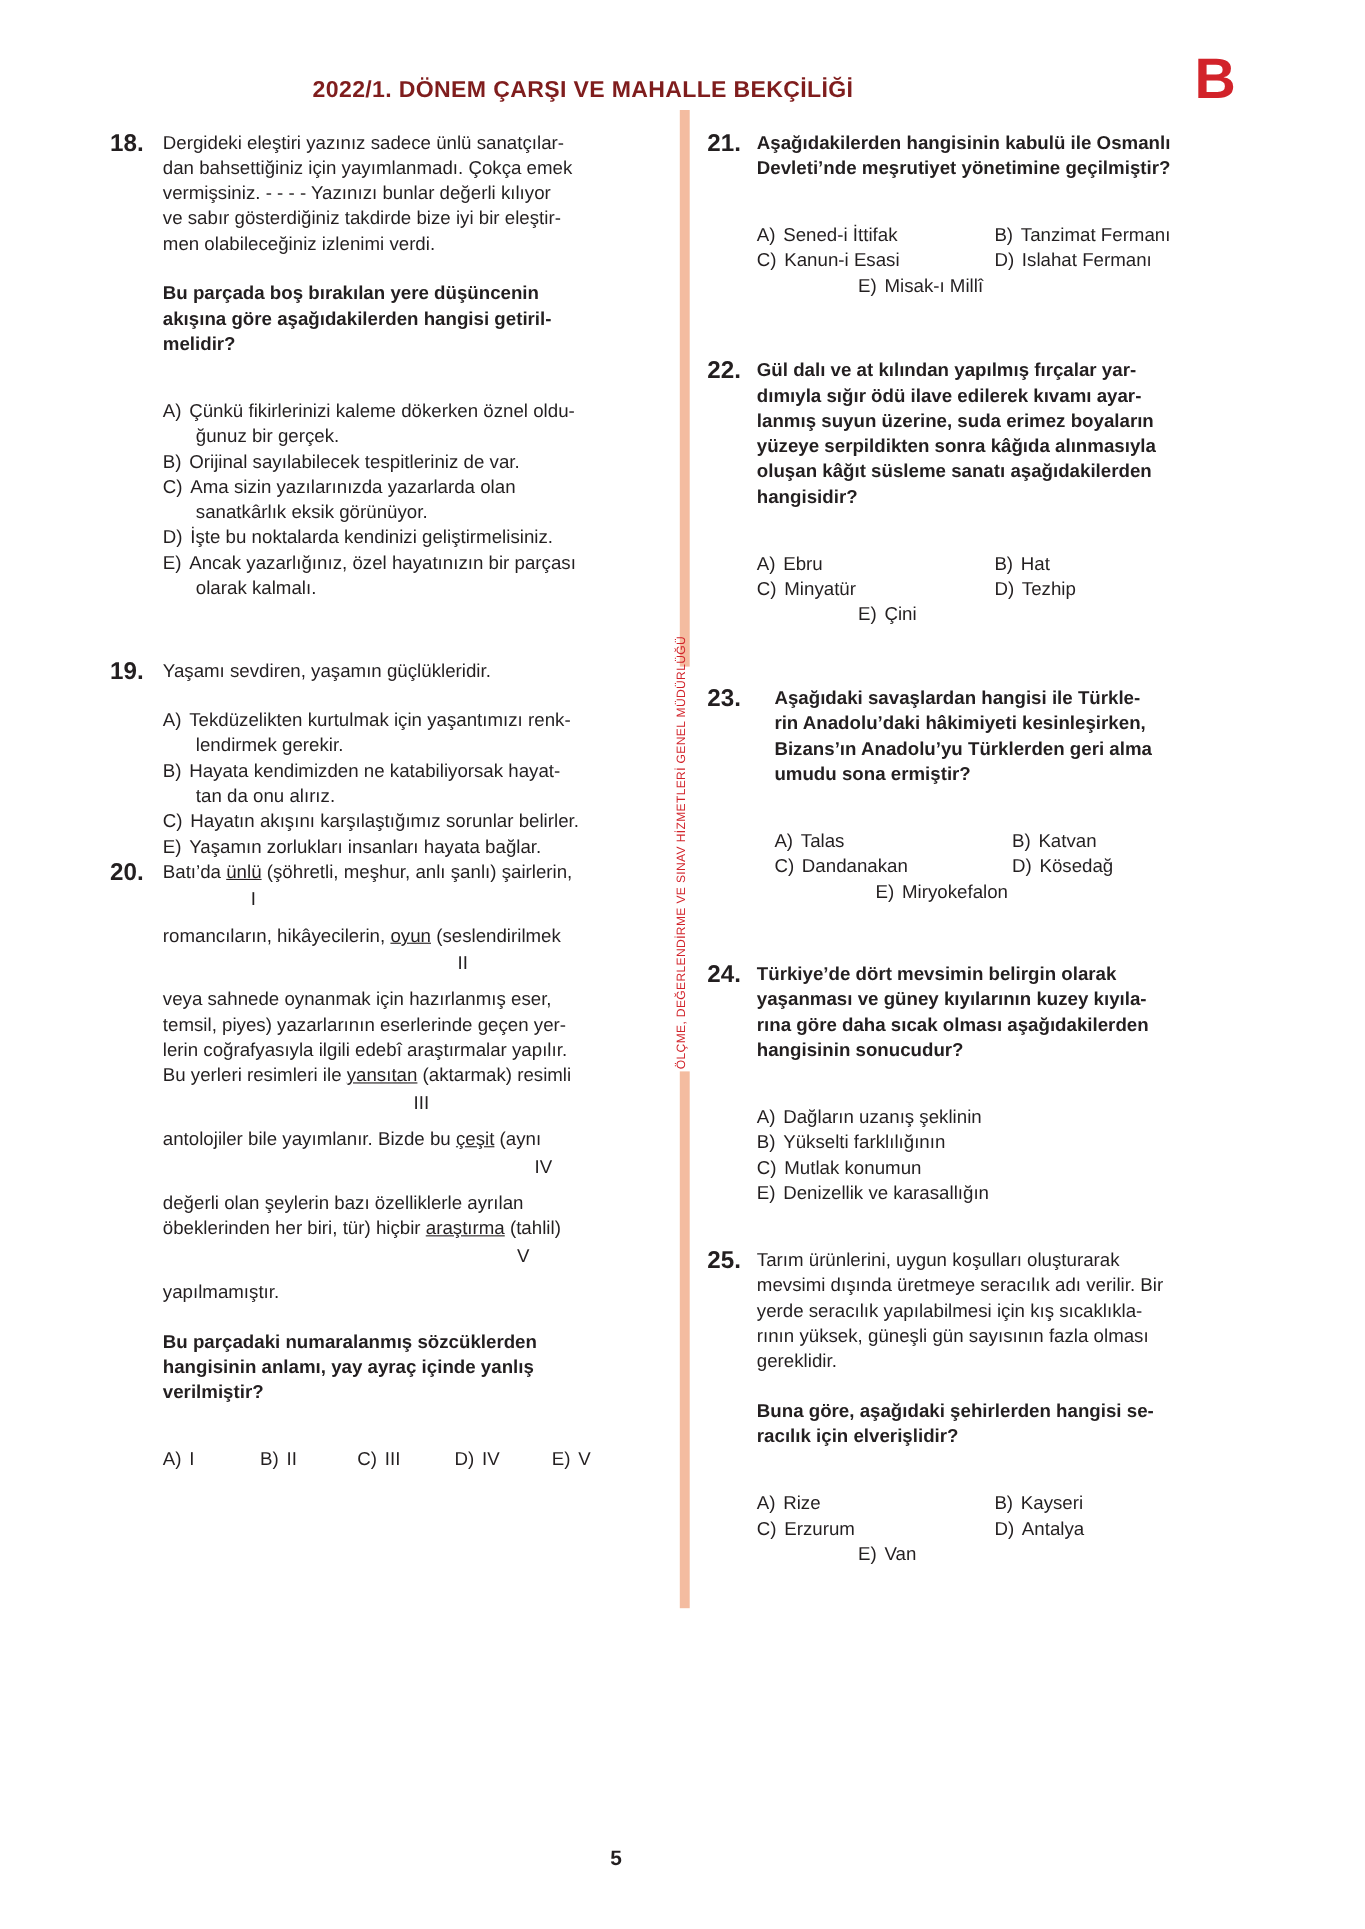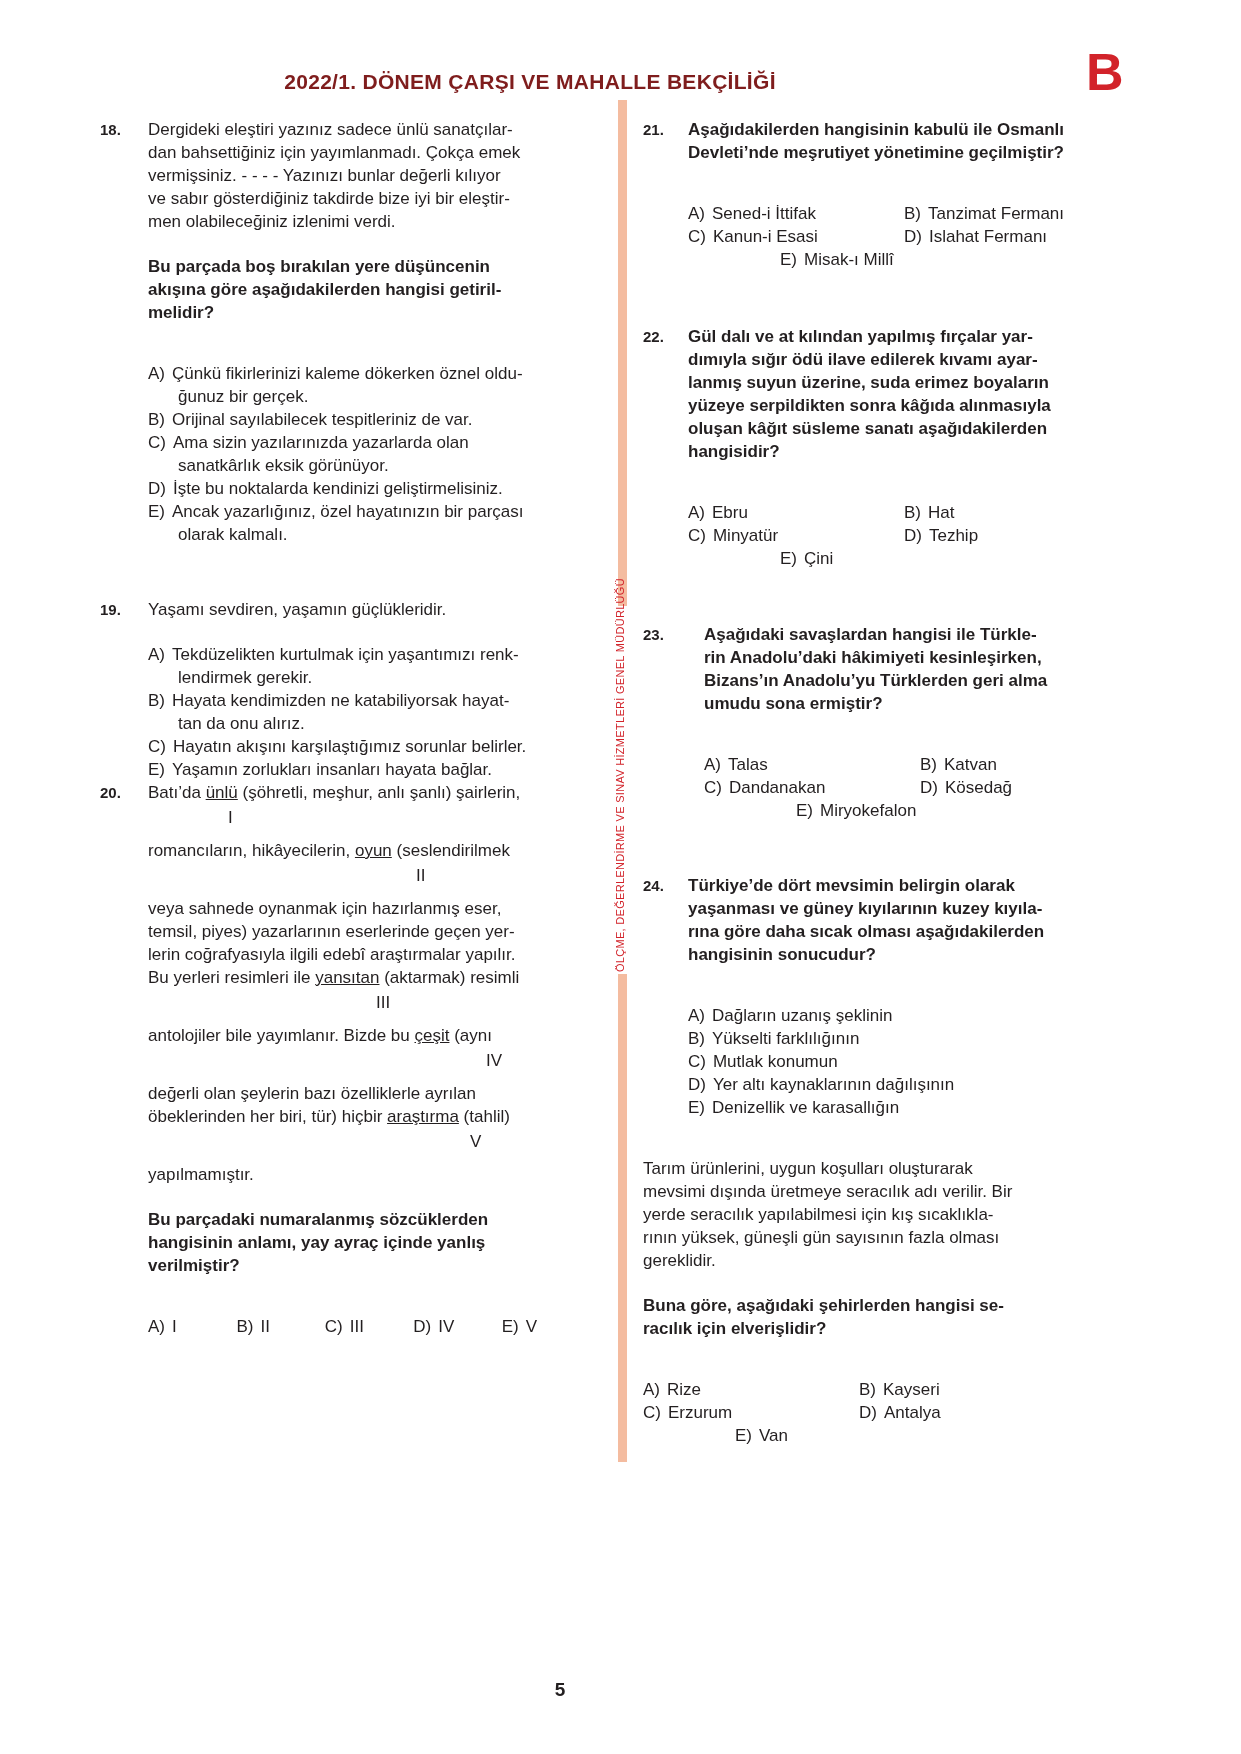--- a/index.html
+++ b/index.html
@@ -22,21 +22,21 @@
   .divider-vtext {
     position:absolute; left:604px; top:606px; height:366px; width:32px;
     writing-mode:vertical-rl; transform:rotate(180deg);
     font-size:11px; line-height:32px; letter-spacing:0.3px;
     color:#d2232a; text-align:center; white-space:nowrap;
   }
   .col { position:absolute; top:118px; }
   .col-left  { left:100px; width:490px; }
   .col-right { left:643px; width:520px; }
   .q { display:flex; }
-  .qnum { flex:none; width:48px; font-weight:bold; font-size:15px; }
+  .qnum { flex:none; width:48px; font-weight:bold; font-size:22px; }
   .col-right .qnum { width:45px; }
   .qbody { flex:1; min-width:0; }
   .pre { white-space:pre-line; }
   .ul { text-decoration:underline; }
   .stem { margin-bottom:22px; }
   .prompt { margin-bottom:38px; font-weight:bold; }
   .opt { padding-left:30px; text-indent:-30px; }
   .optlabel { margin-right:7px; }
   .optgrid { display:grid; grid-template-columns:216px auto; }
   .opt-e { margin-left:92px; }
@@ -205,27 +205,27 @@
       <div class="qnum">24.</div>
       <div class="qbody">
         <div class="prompt pre">Türkiye’de dört mevsimin belirgin olarak
 yaşanması ve güney kıyılarının kuzey kıyıla-
 rına göre daha sıcak olması aşağıdakilerden
 hangisinin sonucudur?</div>
         <div>
           <div><span class="optlabel">A)</span><span>Dağların uzanış şeklinin</span></div>
           <div><span class="optlabel">B)</span><span>Yükselti farklılığının</span></div>
           <div><span class="optlabel">C)</span><span>Mutlak konumun</span></div>
-          <div><span class="optlabel">D)</span><span>Yer altı kaynaklarının dağılışının</span></div>
           <div><span class="optlabel">E)</span><span>Denizellik ve karasallığın</span></div>
         </div>
       </div>
     </div>
 
     <div class="q">
+      <div class="qnum">25.</div>
       <div class="qbody">
         <div class="stem pre">Tarım ürünlerini, uygun koşulları oluşturarak
 mevsimi dışında üretmeye seracılık adı verilir. Bir
 yerde seracılık yapılabilmesi için kış sıcaklıkla-
 rının yüksek, güneşli gün sayısının fazla olması
 gereklidir.</div>
         <div class="prompt pre">Buna göre, aşağıdaki şehirlerden hangisi se-
 racılık için elverişlidir?</div>
         <div>
           <div class="optgrid">

